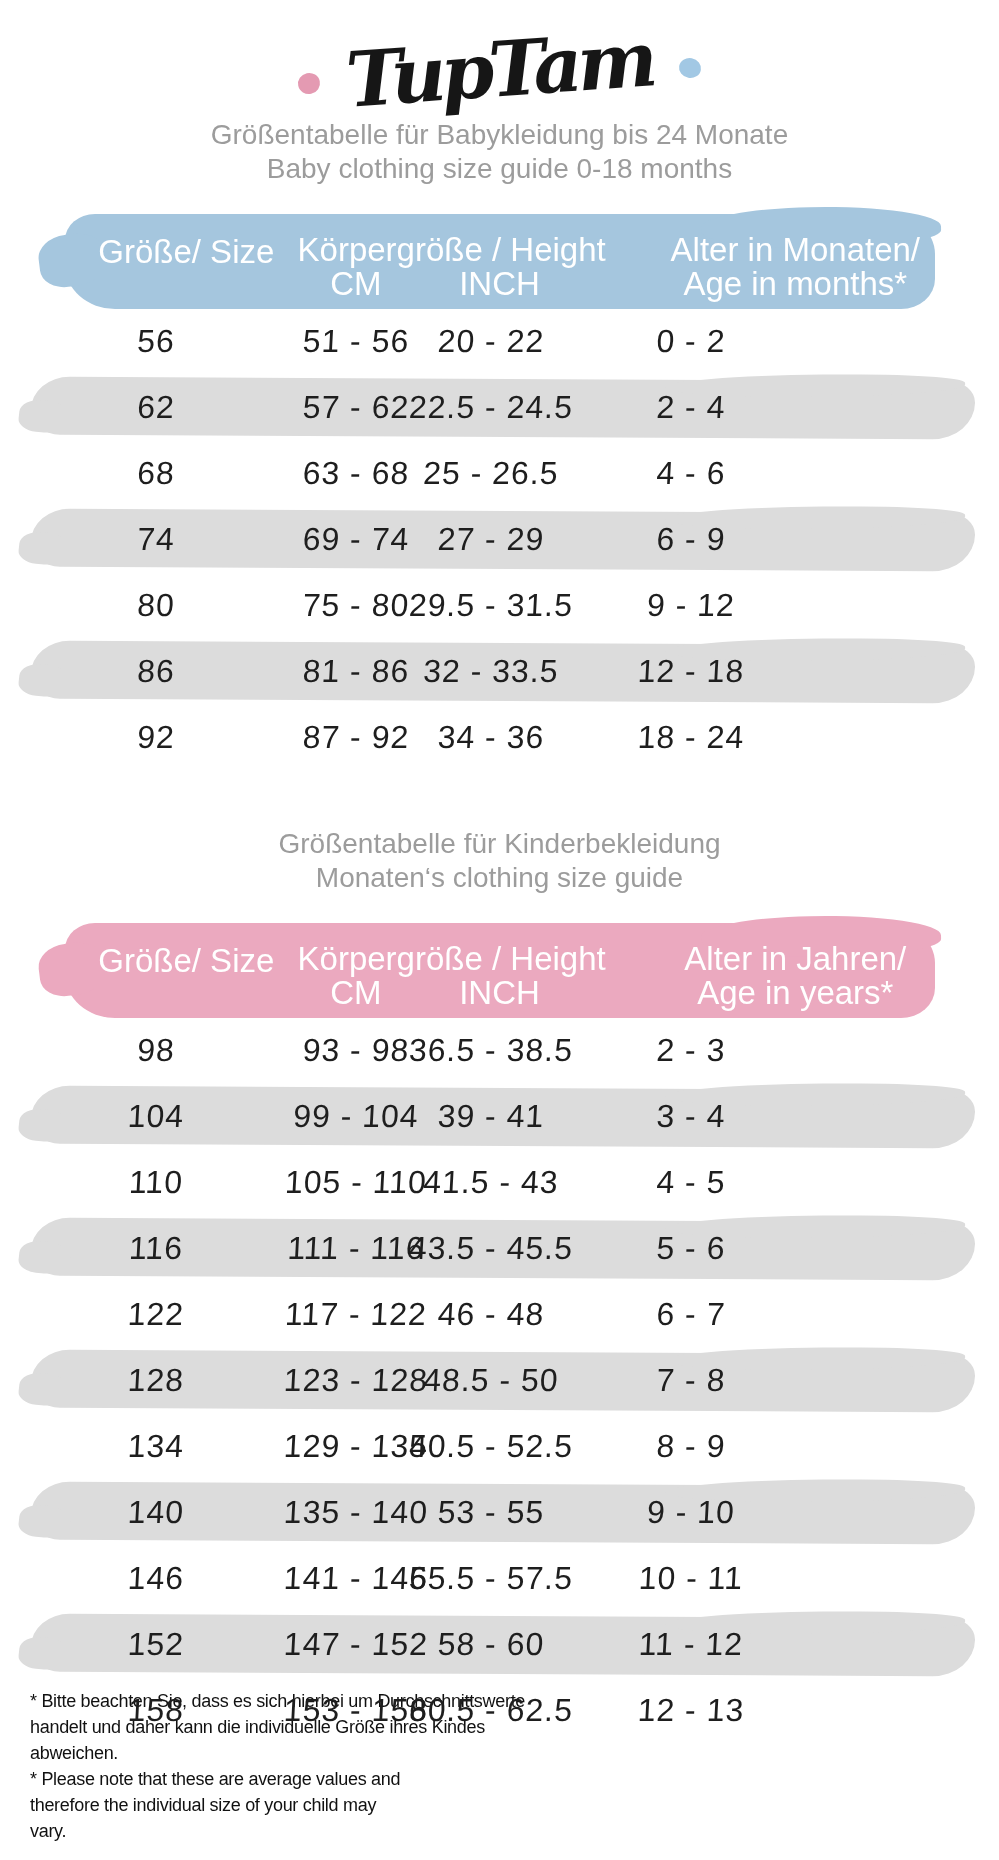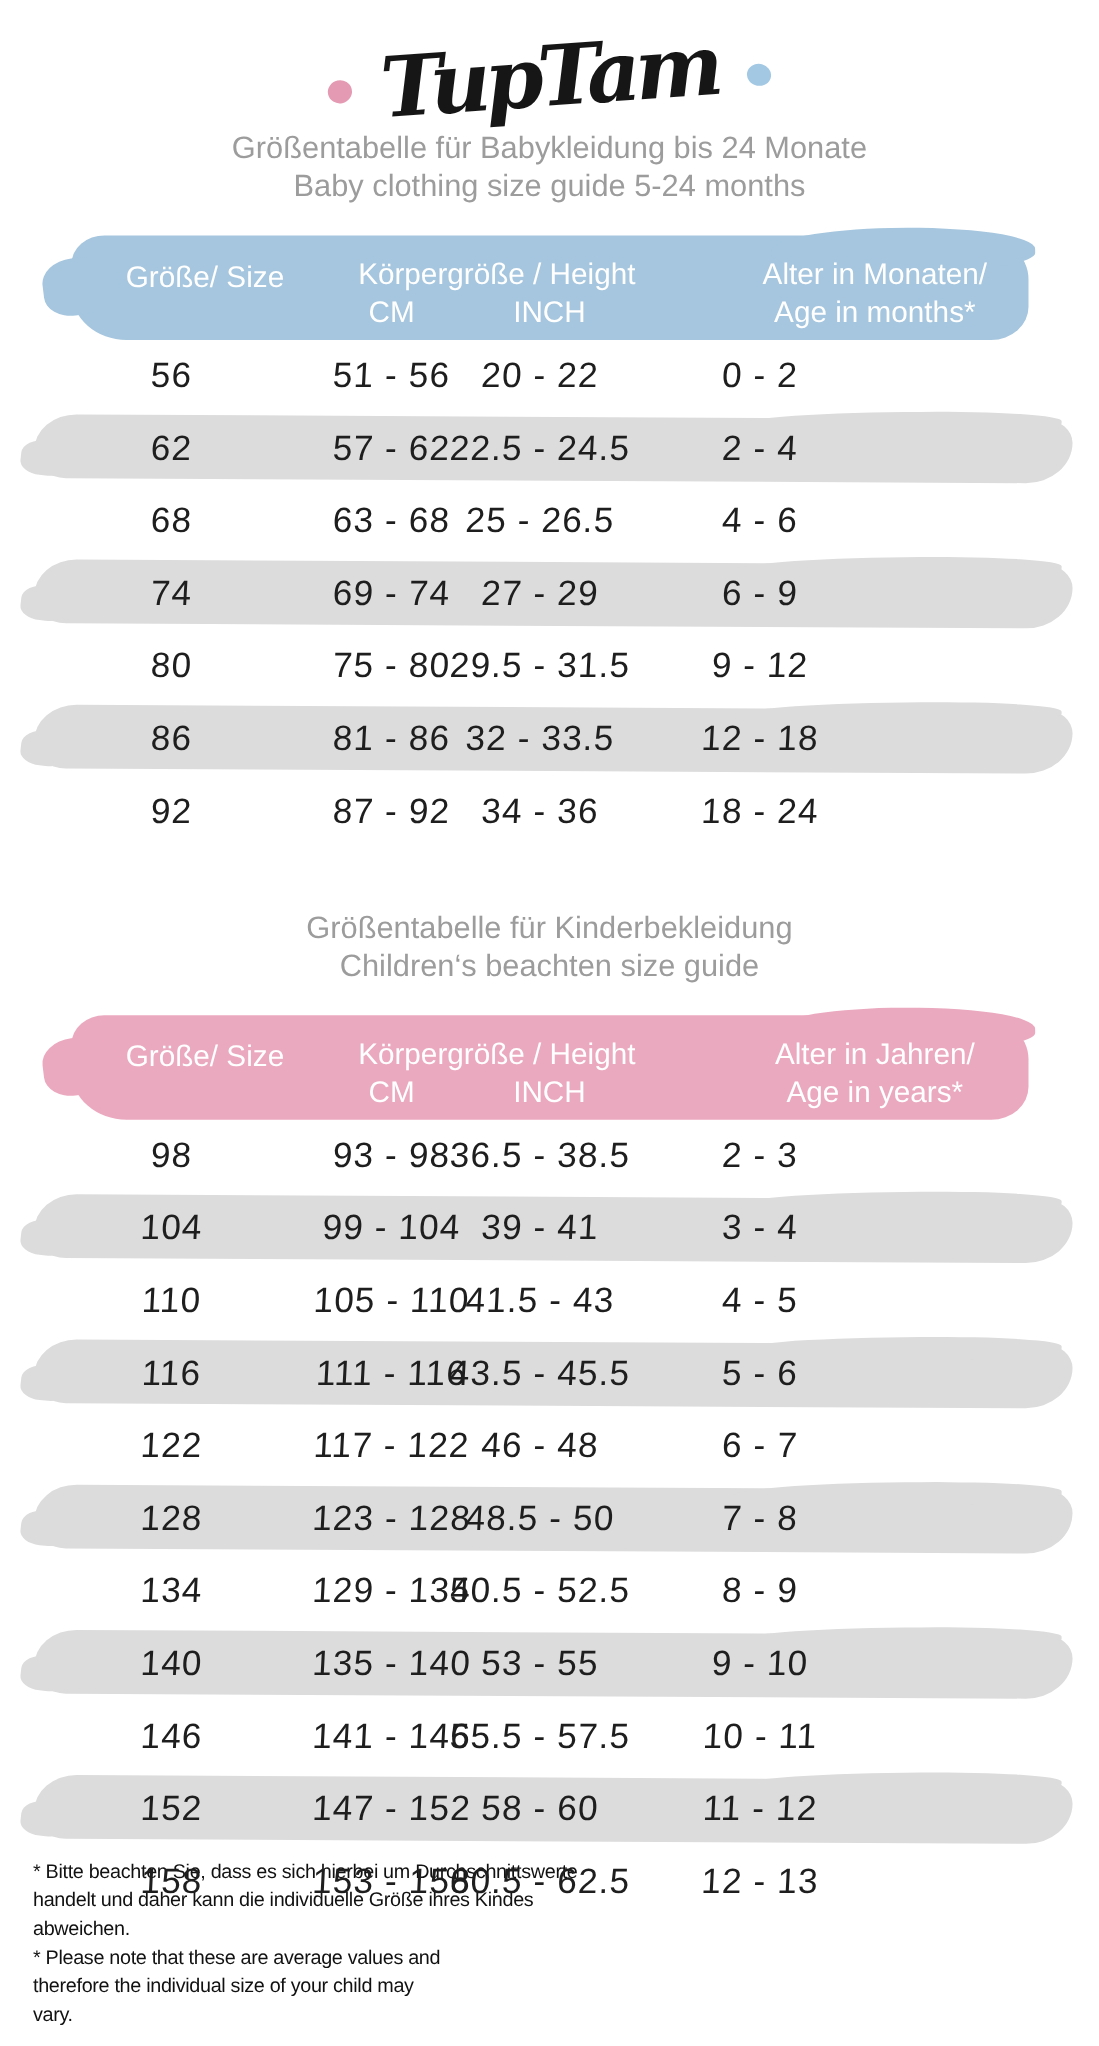--- a/index.html
+++ b/index.html
@@ -21,21 +21,21 @@
   
   .subtitle { text-align:center; color:#9c9c9c; font-size:28px; line-height:34px; }
   .subtitle-1 { }
   .subtitle-2 { margin-top:56px; }
 
   
   .size-table { position:relative; width:870px; margin:0 auto; }
 
   
   .band {
-    position:relative; height:95px; margin-top:28px; color:#ffffff; font-size:27px;
+    position:relative; height:95px; margin-top:28px; color:#ffffff; font-size:33px;
     border-radius:30px 46px 34px 50px / 26px 40px 30px 44px;
   }
   .band::before { 
     content:""; position:absolute; left:-26px; top:20px; width:70px; height:52px;
     background:inherit; border-radius:46% 54% 58% 42%; transform:rotate(-7deg);
   }
   .band::after { 
     content:""; position:absolute; right:-6px; top:-7px; width:240px; height:40px;
     background:inherit; border-radius:50% 60% 40% 50%; transform:rotate(-1.2deg);
   }
@@ -89,21 +89,21 @@
 <div class="page">
 
   <div class="logo-row">
     <span class="dot dot-pink" style="background: rgb(228, 154, 178);"></span>
     <span class="logo-text">TupTam</span>
     <span class="dot dot-blue" style="background: rgb(162, 200, 228);"></span>
   </div>
 
   <div class="subtitle subtitle-1">
     <div>Größentabelle für Babykleidung bis 24 Monate</div>
-    <div>Baby clothing size guide 5-24 months</div>
+    <div>Baby clothing size guide 0-18 months</div>
   </div>
 
   <div class="size-table">
     <div class="band band-blue" style="background: rgb(165, 198, 222);">
       <span class="h-size">Größe/ Size</span>
       <span class="h-height">Körpergröße / Height</span>
       <span class="h-cm">CM</span>
       <span class="h-inch">INCH</span>
       <span class="h-age1">Alter in Monaten/</span>
       <span class="h-age2">Age in months*</span>
@@ -152,21 +152,21 @@
           <div class="cell c-size">92</div>
           <div class="cell c-cm">87 - 92</div>
           <div class="cell c-inch">34 - 36</div>
           <div class="cell c-age">18 - 24</div>
         </div>
       </div>
   </div>
 
   <div class="subtitle subtitle-2">
     <div>Größentabelle für Kinderbekleidung</div>
-    <div>Children‘s beachten size guide</div>
+    <div>Monaten‘s clothing size guide</div>
   </div>
 
   <div class="size-table">
     <div class="band band-pink" style="background: rgb(235, 169, 191);">
       <span class="h-size">Größe/ Size</span>
       <span class="h-height">Körpergröße / Height</span>
       <span class="h-cm">CM</span>
       <span class="h-inch">INCH</span>
       <span class="h-age1">Alter in Jahren/</span>
       <span class="h-age2">Age in years*</span>

